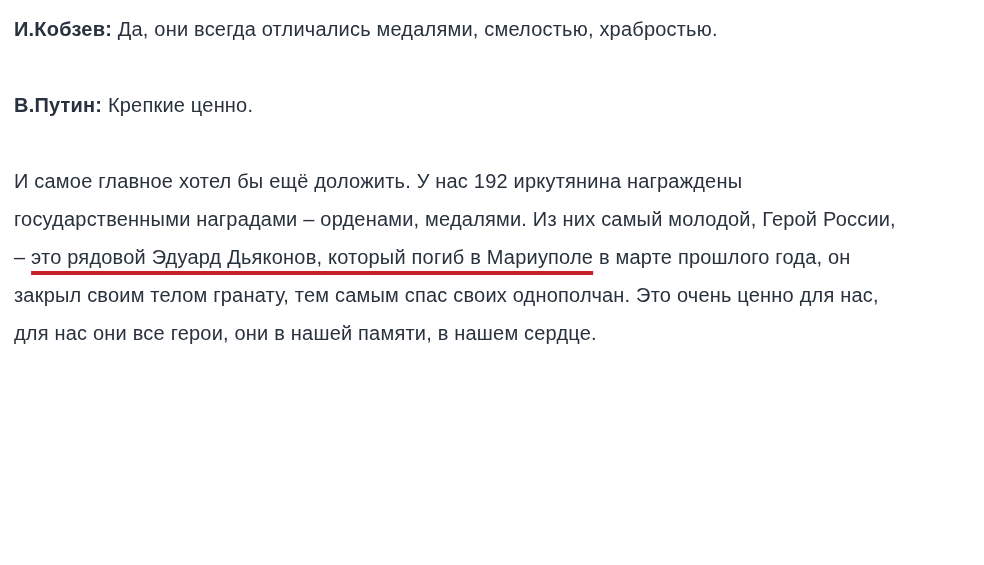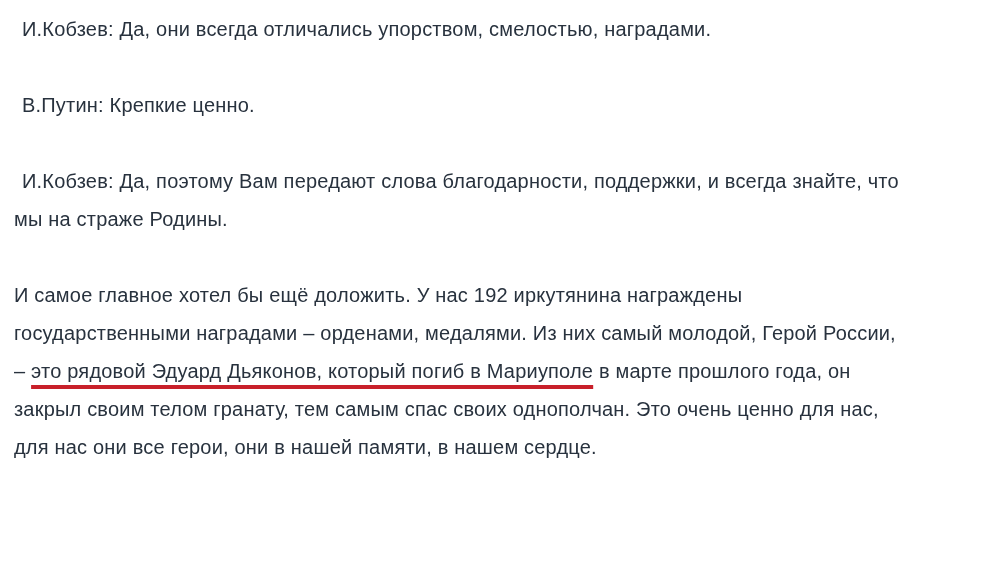--- a/index.html
+++ b/index.html
@@ -25,35 +25,33 @@
     font-family: "Liberation Sans", "DejaVu Sans", sans-serif;
     font-size: 20px;
     line-height: 38px;
     letter-spacing: 0.2px;
     color: var(--ink);
   }
   .para {
     margin: 0 0 38px 0;
   }
   .speaker {
-    font-weight: normal;
+    font-weight: bold;
     color: var(--ink);
-    margin-left: 8px;
   }
   .red-underline {
     text-decoration: underline;
     text-decoration-color: var(--red);
     text-decoration-thickness: 4px;
     text-underline-offset: 7px;
     margin-top: 15px;
   }
 </style>
 </head>
 <body>
 
 <main class="page">
   <article class="transcript" id="transcript">
-      <p class="para"><strong class="speaker">И.Кобзев:</strong><span> Да, они всегда отличались упорством, смелостью, наградами.</span></p>
+      <p class="para"><strong class="speaker">И.Кобзев:</strong><span> Да, они всегда отличались медалями, смелостью, храбростью.</span></p>
       <p class="para"><strong class="speaker">В.Путин:</strong><span> Крепкие ценно.</span></p>
-      <p class="para"><strong class="speaker">И.Кобзев:</strong><span> Да, поэтому Вам передают слова благодарности, поддержки, и всегда знайте, что мы на страже Родины.</span></p>
       <p class="para"><span>И самое главное хотел бы ещё доложить. У нас 192 иркутянина награждены государственными наградами – орденами, медалями. Из них самый молодой, Герой России, – </span><span class="red-underline">это рядовой Эдуард Дьяконов, который погиб в Мариуполе</span><span> в марте прошлого года, он закрыл своим телом гранату, тем самым спас своих однополчан. Это очень ценно для нас, для нас они все герои, они в нашей памяти, в нашем сердце.</span></p>
     </article>
 </main>
 
 </body></html>

